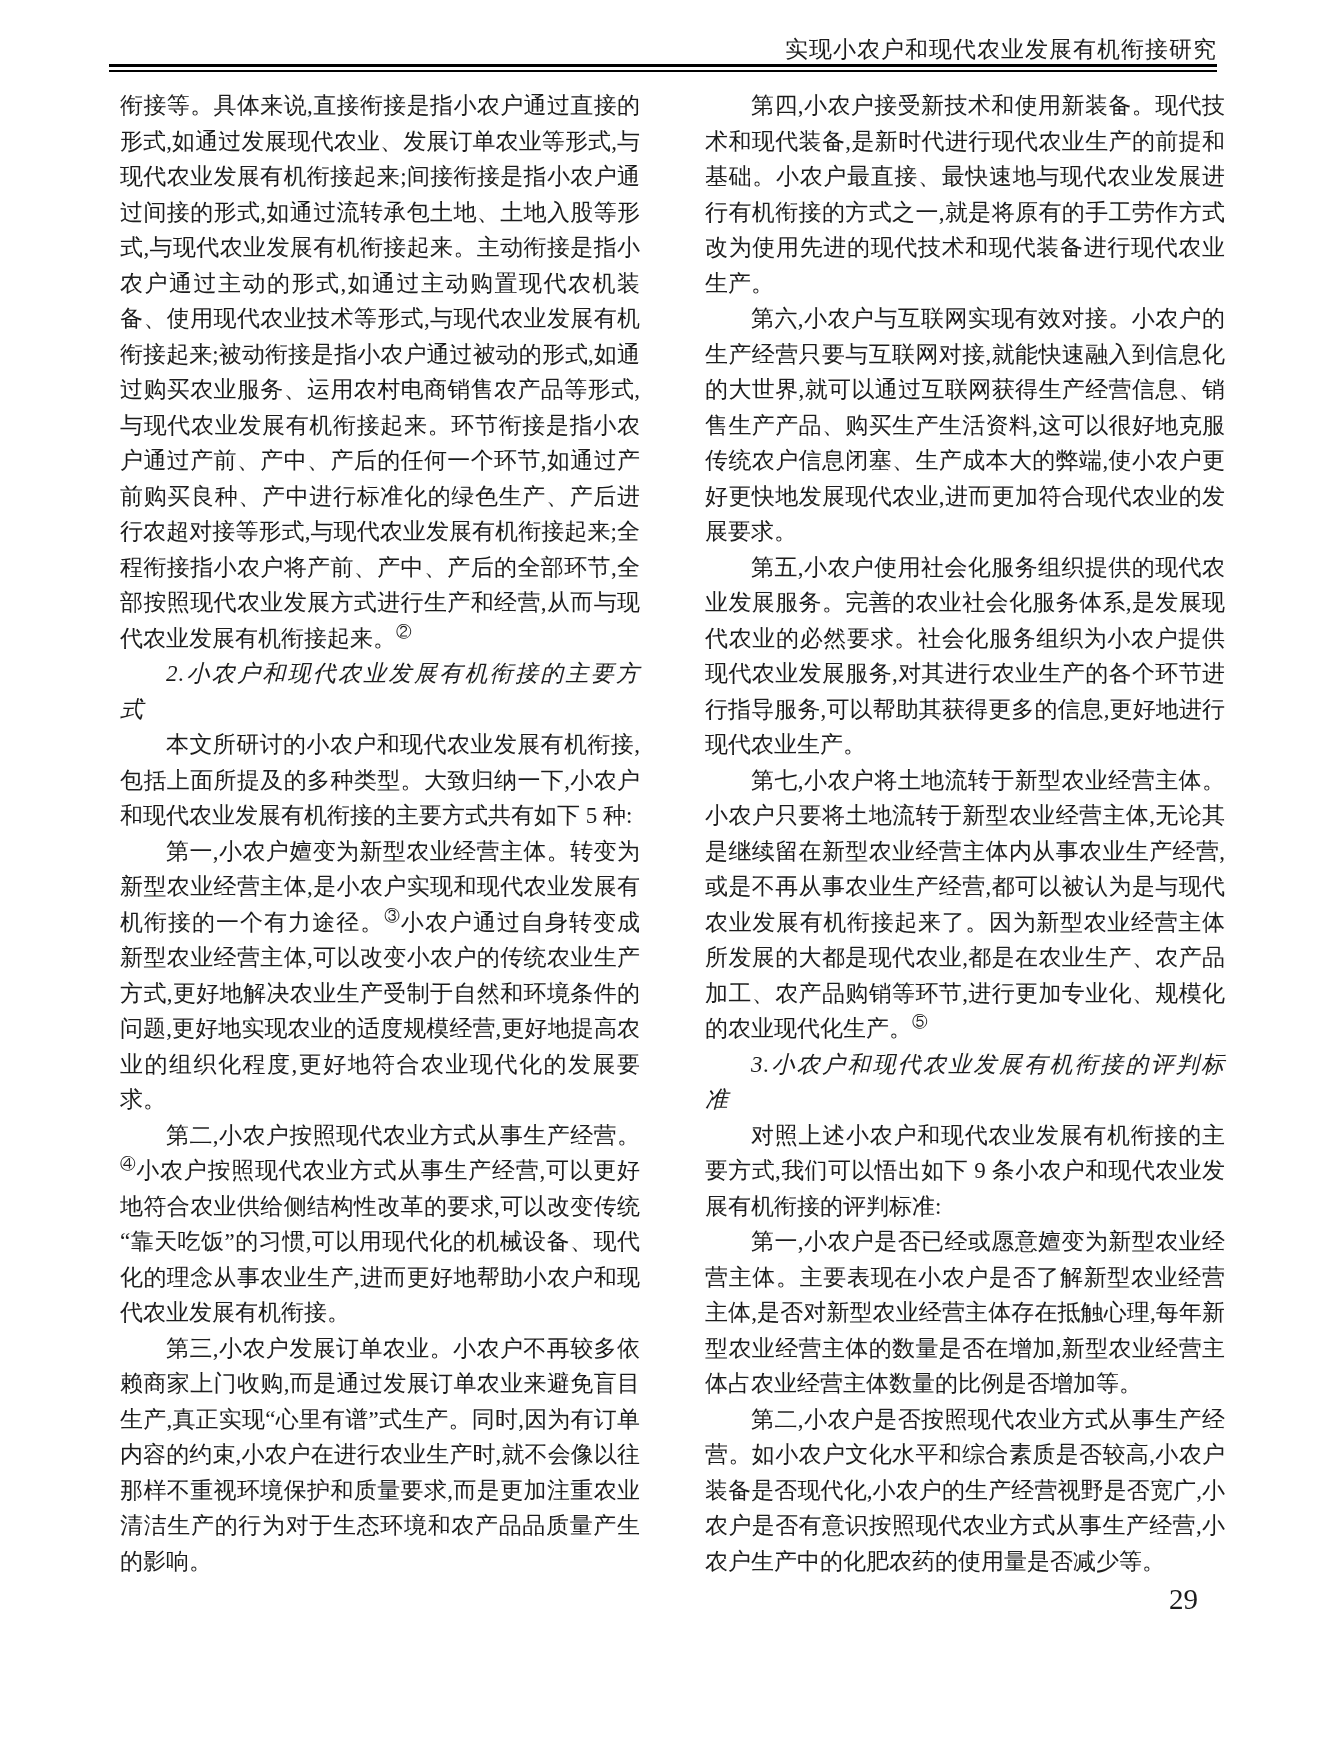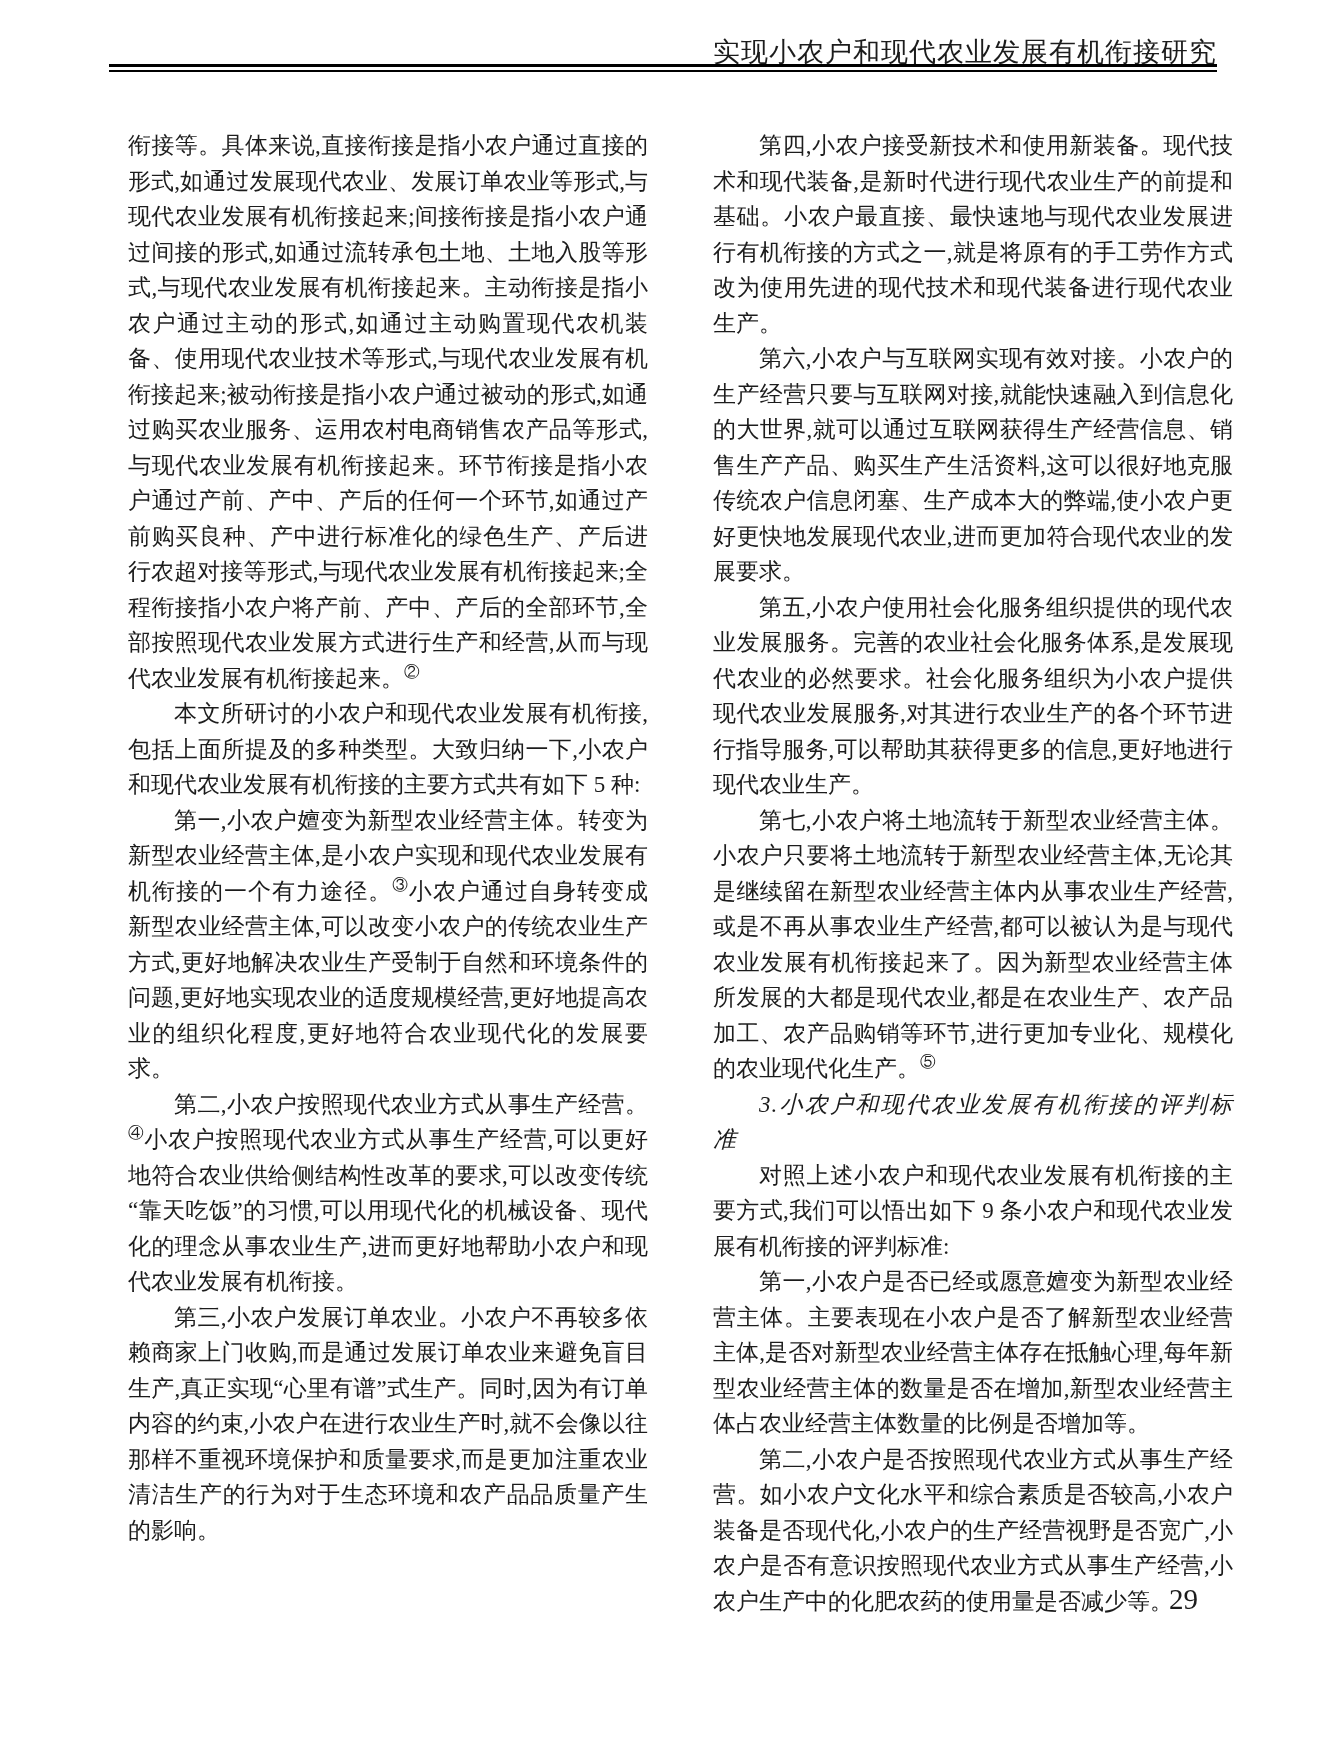--- a/index.html
+++ b/index.html
@@ -9,37 +9,36 @@
     margin:0 auto;
     background:#ffffff;
     color:#1c1c1c;
     font-family:"Liberation Serif","DejaVu Serif",serif;
     overflow:hidden;
   }
   .running-head{
     position:absolute;
     top:34px;left:112px;width:1105px;
     text-align:right;
-    font-size:27px;
+    font-size:23px;
     letter-spacing:1px;
     white-space:nowrap;
   }
   .header-rule{
     position:absolute;
     top:64px;left:109px;width:1108px;
     height:3px;
     border-top:3px solid #000;
     border-bottom:2px solid #000;
   }
   .columns{
     position:absolute;
-    top:88px;left:128px;width:1105px;
+    top:88px;left:120px;width:1105px;
     display:flex;
     gap:65px;
-    margin-top:40px;
   }
   .col{width:520px;}
   .para{
     margin:0;
     font-size:23px;
     line-height:35.5px;
     text-align:justify;
     text-indent:2em;
   }
   .para.body-noindent{text-indent:0;}
@@ -64,20 +63,21 @@
 
 <div class="page">
 
   <div class="running-head">实现小农户和现代农业发展有机衔接研究</div>
 
   <div class="header-rule"></div>
 
   <div class="columns">
     <section class="col" id="col-left">
         <p class="para body-noindent">衔接等。具体来说,直接衔接是指小农户通过直接的形式,如通过发展现代农业、发展订单农业等形式,与现代农业发展有机衔接起来;间接衔接是指小农户通过间接的形式,如通过流转承包土地、土地入股等形式,与现代农业发展有机衔接起来。主动衔接是指小农户通过主动的形式,如通过主动购置现代农机装备、使用现代农业技术等形式,与现代农业发展有机衔接起来;被动衔接是指小农户通过被动的形式,如通过购买农业服务、运用农村电商销售农产品等形式,与现代农业发展有机衔接起来。环节衔接是指小农户通过产前、产中、产后的任何一个环节,如通过产前购买良种、产中进行标准化的绿色生产、产后进行农超对接等形式,与现代农业发展有机衔接起来;全程衔接指小农户将产前、产中、产后的全部环节,全部按照现代农业发展方式进行生产和经营,从而与现代农业发展有机衔接起来。<sup>②</sup></p>
+        <p class="para heading">2.小农户和现代农业发展有机衔接的主要方式</p>
         <p class="para body">本文所研讨的小农户和现代农业发展有机衔接,包括上面所提及的多种类型。大致归纳一下,小农户和现代农业发展有机衔接的主要方式共有如下 5 种:</p>
         <p class="para body">第一,小农户嬗变为新型农业经营主体。转变为新型农业经营主体,是小农户实现和现代农业发展有机衔接的一个有力途径。<sup>③</sup>小农户通过自身转变成新型农业经营主体,可以改变小农户的传统农业生产方式,更好地解决农业生产受制于自然和环境条件的问题,更好地实现农业的适度规模经营,更好地提高农业的组织化程度,更好地符合农业现代化的发展要求。</p>
         <p class="para body">第二,小农户按照现代农业方式从事生产经营。<sup>④</sup>小农户按照现代农业方式从事生产经营,可以更好地符合农业供给侧结构性改革的要求,可以改变传统“靠天吃饭”的习惯,可以用现代化的机械设备、现代化的理念从事农业生产,进而更好地帮助小农户和现代农业发展有机衔接。</p>
         <p class="para body">第三,小农户发展订单农业。小农户不再较多依赖商家上门收购,而是通过发展订单农业来避免盲目生产,真正实现“心里有谱”式生产。同时,因为有订单内容的约束,小农户在进行农业生产时,就不会像以往那样不重视环境保护和质量要求,而是更加注重农业清洁生产的行为对于生态环境和农产品品质量产生的影响。</p>
       </section>
     <section class="col" id="col-right">
         <p class="para body">第四,小农户接受新技术和使用新装备。现代技术和现代装备,是新时代进行现代农业生产的前提和基础。小农户最直接、最快速地与现代农业发展进行有机衔接的方式之一,就是将原有的手工劳作方式改为使用先进的现代技术和现代装备进行现代农业生产。</p>
         <p class="para body">第六,小农户与互联网实现有效对接。小农户的生产经营只要与互联网对接,就能快速融入到信息化的大世界,就可以通过互联网获得生产经营信息、销售生产产品、购买生产生活资料,这可以很好地克服传统农户信息闭塞、生产成本大的弊端,使小农户更好更快地发展现代农业,进而更加符合现代农业的发展要求。</p>
         <p class="para body">第五,小农户使用社会化服务组织提供的现代农业发展服务。完善的农业社会化服务体系,是发展现代农业的必然要求。社会化服务组织为小农户提供现代农业发展服务,对其进行农业生产的各个环节进行指导服务,可以帮助其获得更多的信息,更好地进行现代农业生产。</p>
         <p class="para body">第七,小农户将土地流转于新型农业经营主体。小农户只要将土地流转于新型农业经营主体,无论其是继续留在新型农业经营主体内从事农业生产经营,或是不再从事农业生产经营,都可以被认为是与现代农业发展有机衔接起来了。因为新型农业经营主体所发展的大都是现代农业,都是在农业生产、农产品加工、农产品购销等环节,进行更加专业化、规模化的农业现代化生产。<sup>⑤</sup></p>

